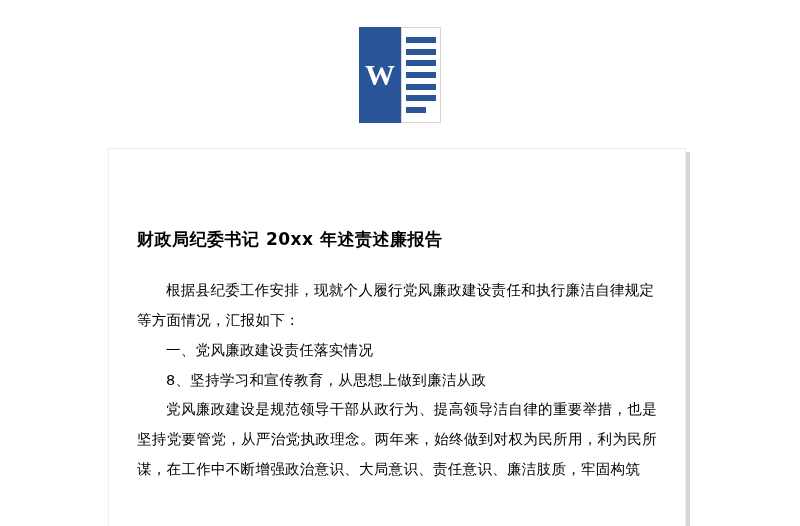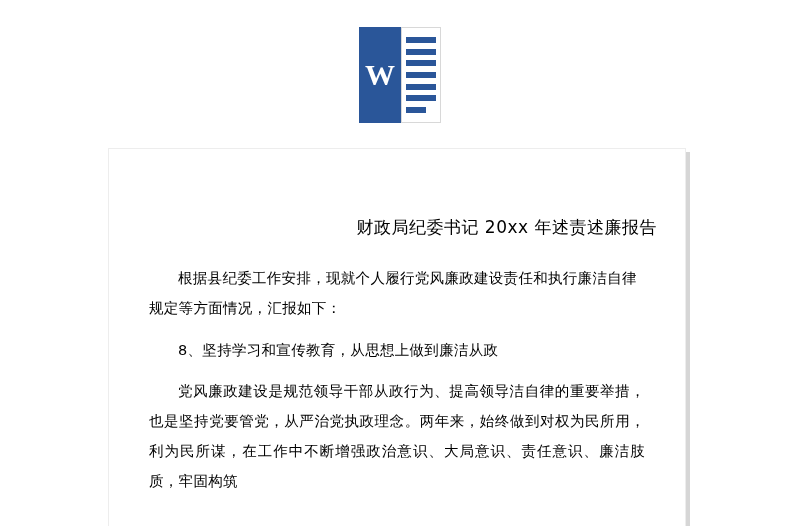--- a/index.html
+++ b/index.html
@@ -120,32 +120,33 @@
     border: 1px solid #ededed;
     box-sizing: border-box;
     overflow: hidden;
   }
   .sheet-body {
     padding: 64px 28px 0 28px;
     font-family: "DejaVu Sans", sans-serif;
     color: #000000;
   }
   .sheet-title {
-    text-align: right;
+    text-align: left;
     font-size: 17px;
-    font-weight: normal;
+    font-weight: bold;
     line-height: 28px;
     margin-bottom: 22px;
     letter-spacing: 0.5px;
+    margin-top: 12px;
   }
   .para {
     font-size: 14.5px;
     line-height: 30px;
     text-indent: 2em;
-    margin: 12px;
+    margin: 0;
     letter-spacing: 0.3px;
   }
   .para.justify {
     text-align: justify;
     font-family: Liberation Mono, monospace;
   }
 </style>
 </head>
 <body>
 
@@ -171,18 +172,19 @@
 
     </div>
   </div>
 
   <div class="sheet-shadow"></div>
 
   <div class="sheet">
     <div class="sheet-body">
       <div class="sheet-title">财政局纪委书记 20xx 年述责述廉报告</div>
       <p class="para">根据县纪委工作安排，现就个人履行党风廉政建设责任和执行廉洁自律规定等方面情况，汇报如下：</p>
+      <p class="para">一、党风廉政建设责任落实情况</p>
       <p class="para">8、坚持学习和宣传教育，从思想上做到廉洁从政</p>
       <p class="para justify">党风廉政建设是规范领导干部从政行为、提高领导洁自律的重要举措，也是坚持党要管党，从严治党执政理念。两年来，始终做到对权为民所用，利为民所谋，在工作中不断增强政治意识、大局意识、责任意识、廉洁肢质，牢固构筑</p>
     </div>
   </div>
 
 </div>
 
 </body></html>

